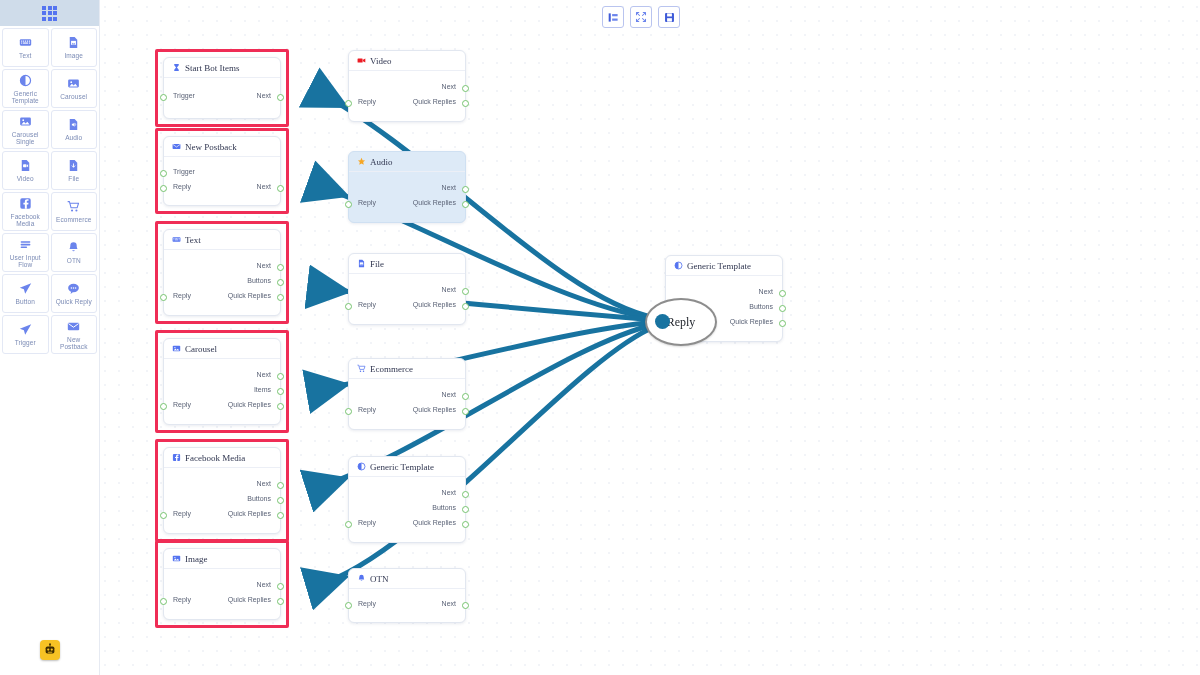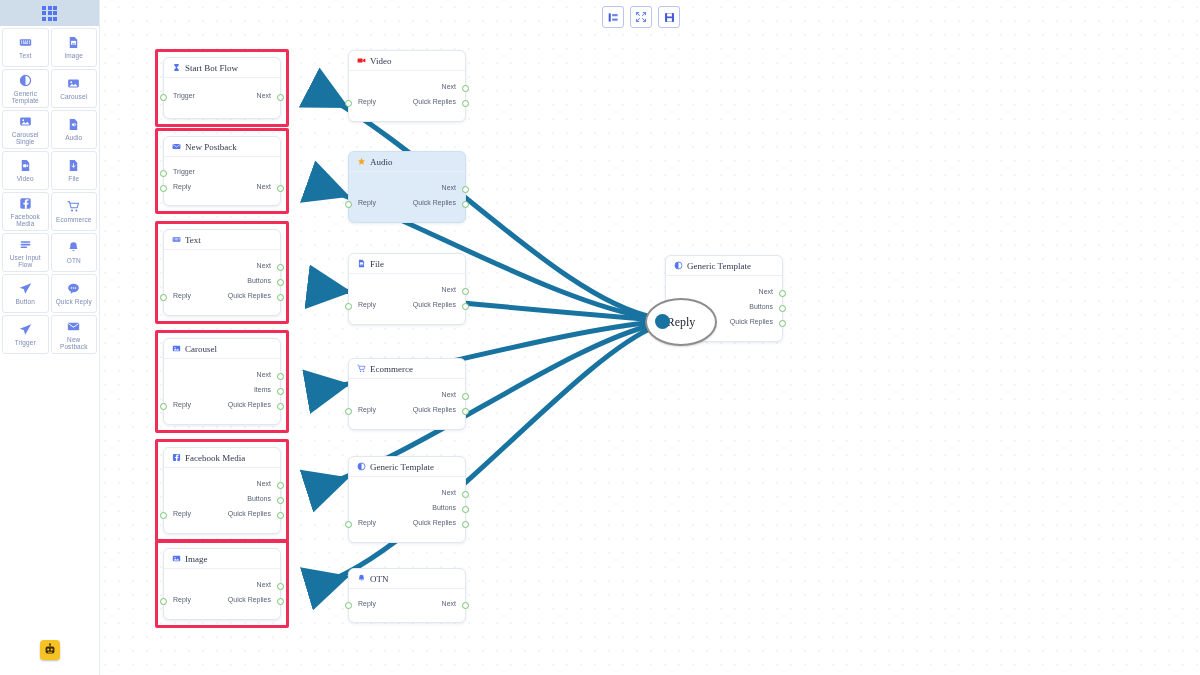--- a/index.html
+++ b/index.html
@@ -182,21 +182,21 @@
 
     <div id="nodes">
         <div class="hl-box" style="left: 155px; top: 49px; width: 134px; height: 78px;"></div>
         <div class="node" style="left: 163px; top: 57px; width: 118px; height: 62px;">
           <div class="node-head">
             <span style="display: flex;">
               <svg width="9" height="9" viewBox="0 0 16 16" class="pal-ico-svg">
                 <path d="M4 1.6h8v2.2L8.8 8 12 12.2v2.2H4v-2.2L7.2 8 4 3.8z" fill="#5574f0"></path>
               </svg>
             </span>
-            <span class="ttl">Start Bot Flow</span>
+            <span class="ttl">Start Bot Items</span>
           </div>
           <div class="node-body" style="padding-top: 13px;">
             <div class="port-row">
               <div class="port left"></div>
               <div class="port-lbl left">Trigger</div>
               <div class="port right"></div>
               <div class="port-lbl right">Next</div>
             </div>
           </div>
         </div>

